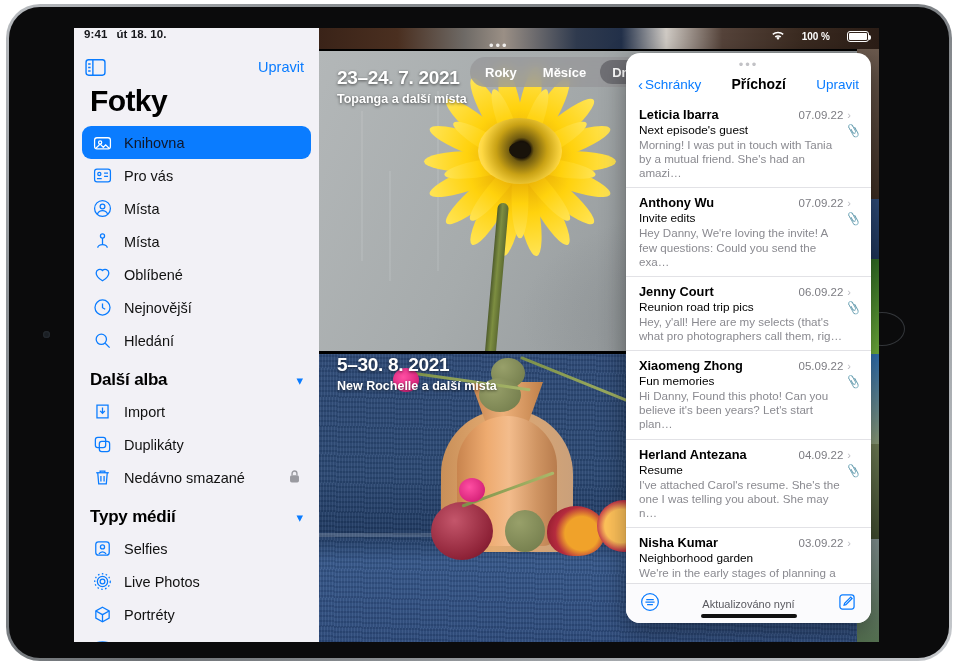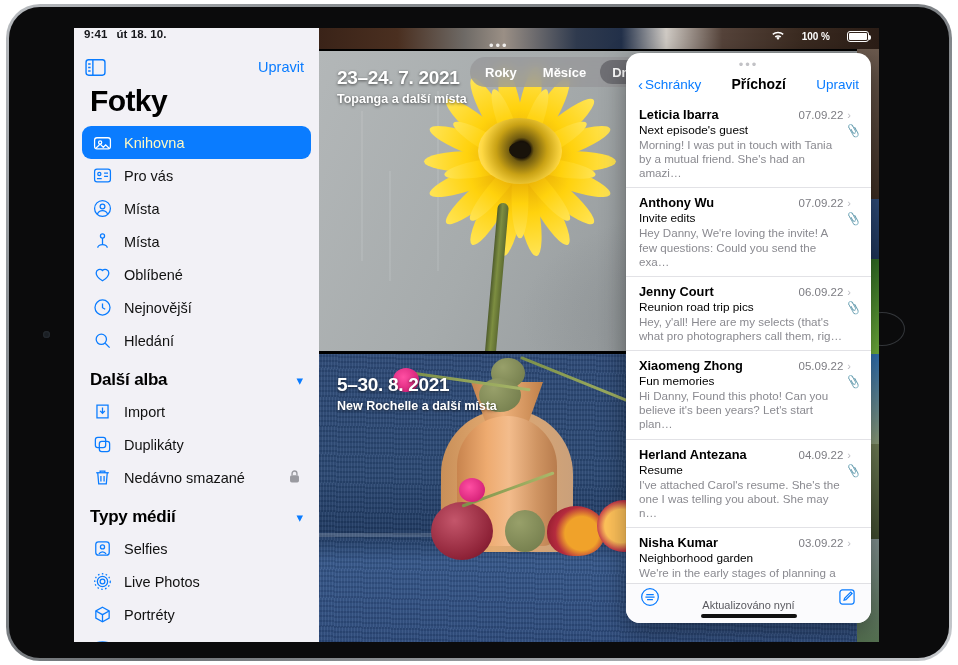--- a/index.html
+++ b/index.html
@@ -73,21 +73,21 @@
   .sb-title {
     font-size: 30px; font-weight: bold; color: #000;
     padding: 4px 0 8px 16px; letter-spacing: -.6px;
   }
   .sb-list { padding: 0 8px; }
   .sb-row {
     display: flex; align-items: center; gap: 11px;
     height: 33px; padding: 0 10px; border-radius: 9px;
     font-size: 14.5px; color: #111;
   }
-  .sb-row.active { background: #0a7cff; color: #fef9c3; }
+  .sb-row.active { background: #0a7cff; color: #0f172a; }
   .sb-row.active .ico svg { stroke: #fff; fill: none; }
   .ico { width: 21px; height: 21px; display:flex; align-items:center; justify-content:center; flex:0 0 21px;}
   .ico svg { width: 19px; height: 19px; stroke: #0a7cff; fill: none; stroke-width: 1.6; }
   .sb-section {
     display: flex; align-items: center; justify-content: space-between;
     padding: 13px 16px 5px 16px;
   }
   .sb-section .t { font-size: 17px; font-weight: bold; color: #000; letter-spacing: -.2px; }
   .chev-d { color: #0a7cff; font-size: 13px; }
   .lock { margin-left: auto; color: #9a9aa0; }
@@ -233,22 +233,22 @@
   .mail-row:first-child { border-top:none; }
   .mr-top { display:flex; align-items:baseline; }
   .mr-from { font-size:12.8px; font-weight:bold; color:#000; flex:1; }
   .mr-date { font-size:11.5px; color:#7c7c82; }
   .mr-chev { color:#b9b9bf; font-size:11px; margin-left:4px; }
   .mr-subj { font-size:11.8px; color:#000; margin-top:1px; padding-right:16px; }
   .mr-prev { font-size:11.6px; color:#8a8a90; line-height:1.22; margin-top:1px; padding-right:4px; }
   .clip { position:absolute; right:10px; top:25px; color:#9d9da3; font-size:11px; transform: rotate(12deg); }
   .mail-toolbar {
     height: 40px; border-top:.5px solid #e0e0e4;
-    display:flex; align-items:flex-end; justify-content:space-between;
-    padding: 12px 14px; background:#fbfbfd;
+    display:flex; align-items:center; justify-content:space-between;
+    padding: 4px 14px; background:#fbfbfd;
   }
   .mail-status { font-size:11px; color:#59595f; }
   .tb-ico svg { width:20px; height:20px; stroke:#0a7cff; fill:none; stroke-width:1.5; }
   .home-ind {
     position:absolute; left:50%; transform:translateX(-50%); bottom:5px;
     width:96px; height:4px; border-radius:3px; background:#111;
   }
 
   
   #statusright {
@@ -533,21 +533,21 @@
               <div class="mini-stem" style="left:92px;top:26px;width:120px;transform:rotate(8deg)"></div>
               <div class="mini-stem" style="left:196px;top:30px;width:150px;transform:rotate(22deg)"></div>
               <div class="mini-flower" style="left:74px;top:14px;"></div>
               <div class="apple"></div>
               <div class="mini-stem" style="left:140px;top:134px;width:98px;transform:rotate(-20deg)"></div>
               <div class="mini-flower" style="left:140px;top:124px;"></div>
               <div class="pod" style="left:186px;top:156px;width:40px;height:42px;"></div>
               <div class="pom"></div>
               <div class="pom2"></div>
             </div>
-            <div class="card-label" style="top:20px">
+            <div class="card-label" style="top:0">
               <div class="card-date">5–30. 8. 2021</div>
               <div class="card-place">New Rochelle a další místa</div>
             </div>
           </div>
 
           <div id="rightstrip">
             <div style="height:150px;background:linear-gradient(180deg,#6b5a4e,#3b2c22)"></div>
             <div style="height:60px;background:linear-gradient(180deg,#2d4a78,#1d3457)"></div>
             <div style="height:95px;background:linear-gradient(180deg,#2f6a23,#6fae3c)"></div>
             <div style="height:90px;background:linear-gradient(180deg,#2f6fb0,#8a9a77)"></div>

